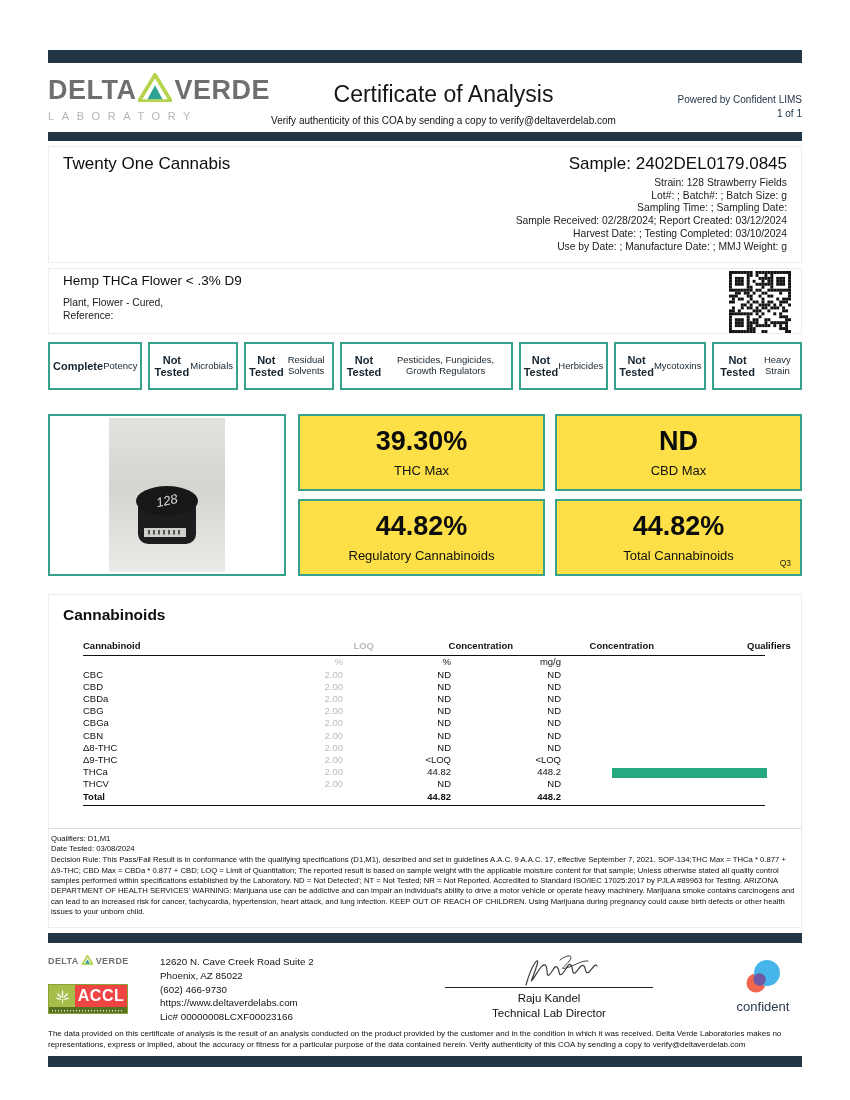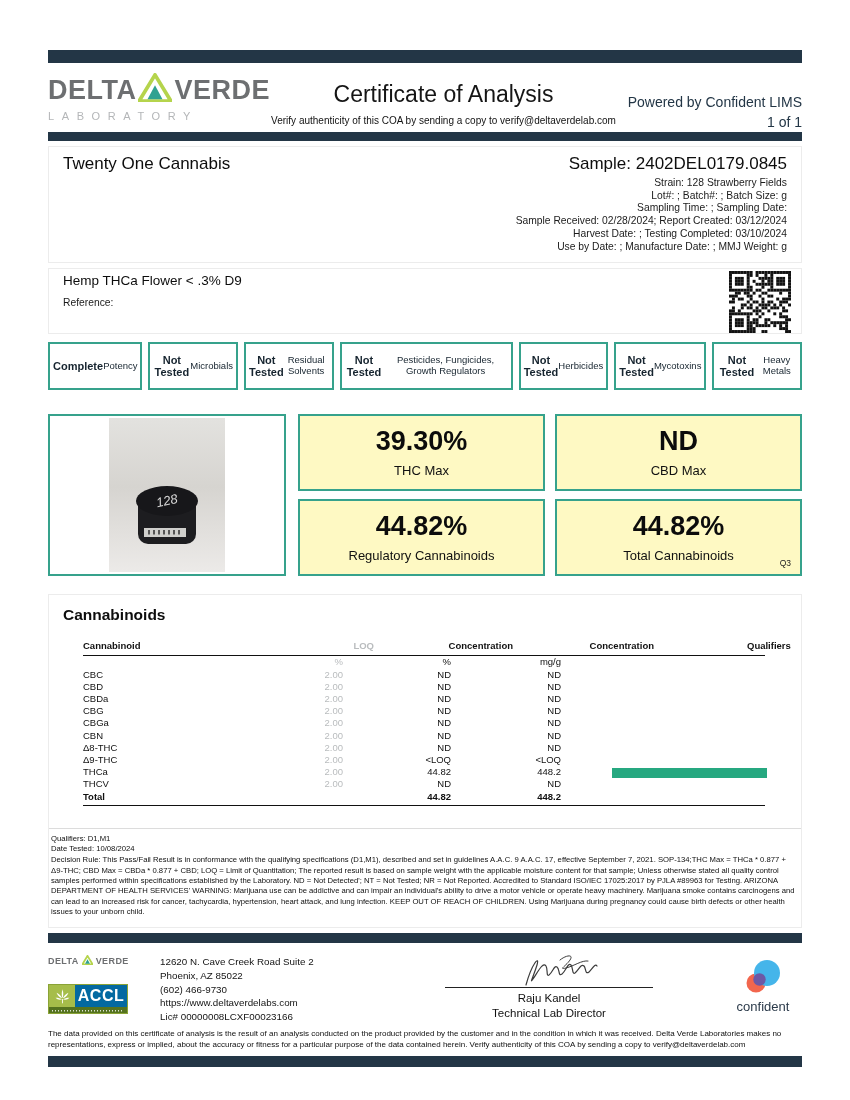--- a/index.html
+++ b/index.html
@@ -23,21 +23,21 @@
   
   .header-row{display:flex;align-items:flex-start;height:69px;padding-top:10px;}
   .logo-block{width:215px;}
   .brand-line{display:flex;align-items:center;}
   .brand-word{font-size:27px;font-weight:700;color:#6d6f71;letter-spacing:.5px;line-height:1;}
   .brand-tri{margin:0 2px 2px;}
   .brand-sub{font-size:11px;color:#b4b6b8;letter-spacing:7.6px;margin-top:2px;white-space:nowrap;}
   .title-block{flex:1;text-align:center;}
   .coa-title{font-size:23px;color:#151515;margin-top:8px;font-weight:400;}
   .verify-note{font-size:10px;color:#111;margin-top:7px;}
-  .meta-block{width:178px;text-align:right;font-size:14px;color:#233646;margin-top:20px;line-height:1.4;}
+  .meta-block{width:178px;text-align:right;font-size:10px;color:#233646;margin-top:20px;line-height:1.4;}
 
   .card{border:1px solid #ececec;background:#fff;}
 
   
   .sample-card{margin-top:5px;padding:7px 14px 9px;display:flex;justify-content:space-between;}
   .client-name{font-size:17px;color:#0d0d0d;}
   .sample-right{text-align:right;}
   .sample-id{font-size:17px;color:#0d0d0d;margin-bottom:3px;}
   .sample-details div{font-size:10.3px;line-height:12.7px;color:#1b1b1b;}
 
@@ -60,21 +60,21 @@
   .photo-box{width:238px;border:2px solid var(--teal);display:flex;justify-content:center;background:#fff;}
   .photo-strip{width:116px;margin:2px 0;background:linear-gradient(180deg,#e3e2df 0%,#d6d4d0 45%,#eceae8 100%);position:relative;}
   .jar{position:absolute;left:50%;top:44%;transform:translateX(-50%);width:62px;height:60px;}
   .jar-lid{position:absolute;top:0;left:0;width:62px;height:30px;background:#17171a;border-radius:50%;
     display:flex;align-items:center;justify-content:center;}
   .jar-lid span{color:#d8d8d8;font-size:13px;transform:rotate(-12deg);font-style:italic;}
   .jar-body{position:absolute;top:16px;left:2px;width:58px;height:42px;background:#1d1d20;border-radius:4px 4px 10px 10px;}
   .jar-label{position:absolute;left:8px;bottom:9px;width:42px;height:9px;background:#cfcfcc;
     background-image:repeating-linear-gradient(90deg,#555 0 2px,transparent 2px 5px);background-size:80% 50%;background-position:center;background-repeat:no-repeat;}
   .results-grid{flex:1;display:grid;grid-template-columns:1fr 1fr;gap:8px 10px;}
-  .result-card{border:2px solid var(--teal);display:flex;flex-direction:column;align-items:center;justify-content:center;position:relative;background:#fef9c3;}
+  .result-card{border:2px solid var(--teal);display:flex;flex-direction:column;align-items:center;justify-content:center;position:relative;background:#fde047;}
   .result-value{font-size:27px;font-weight:700;color:#0c0c0c;line-height:1;}
   .result-label{font-size:13px;margin-top:8px;color:#111;}
   .result-note{position:absolute;right:9px;bottom:6px;font-size:8.5px;color:#222;}
 
   
   .cannab-card{margin-top:18px;padding:9px 0 10px;}
   .section-title{font-size:15.5px;font-weight:700;color:#0d0d0d;margin:2px 0 0 14px;}
   .table-wrap{margin:16px 36px 0 34px;}
   .trow{display:grid;grid-template-columns:150px 110px 108px 110px 1fr;font-size:9.5px;line-height:12.2px;color:#111;}
   .c-name{text-align:left;}
@@ -89,21 +89,21 @@
   .notes-sep{border-top:1px solid #dcdcdc;margin:22px 0 5px;}
   .notes{padding:0 2px;font-size:7.7px;line-height:1.34;color:#0f0f0f;}
   .notes .nline{margin:0;}
   .notes .para{margin-top:1px;text-align:left;}
 
   
   .footer-row{display:flex;padding-top:8px;}
   .logo-col{width:112px;padding-top:4px;}
   .mini-brand{display:flex;align-items:center;gap:3px;font-size:9px;font-weight:700;color:#6d6f71;letter-spacing:.4px;}
   .accl{margin-top:17px;width:80px;height:30px;display:flex;flex-direction:column;border:1px solid #8aa336;}
-  .accl-main{flex:1;display:flex;background:#0369a1;}
+  .accl-main{flex:1;display:flex;background:#ef4444;}
   .accl-leafbox{width:26px;background:#a6bd4a;display:flex;align-items:center;justify-content:center;}
   .accl-text{flex:1;color:#fff;font-weight:700;font-size:16px;display:flex;align-items:center;justify-content:center;letter-spacing:.5px;}
   .accl-strip{height:6px;background:#55731f;background-image:repeating-linear-gradient(90deg,rgba(255,255,255,.8) 0 1px,transparent 1px 3px);background-size:92% 1.5px;background-position:center;background-repeat:no-repeat;}
   .addr-col{width:214px;font-size:9.8px;line-height:13.6px;color:#141414;padding-top:4px;}
   .sign-col{flex:1;text-align:center;padding-top:0;}
   .sig-svg{display:block;margin:0 auto -4px;}
   .sig-line{border-top:1.5px solid #222;width:208px;margin:0 auto;}
   .signer-name{font-size:11.5px;margin-top:4px;color:#111;}
   .signer-title{font-size:11.5px;margin-top:3px;color:#111;}
   .lims-col{width:186px;text-align:right;font-size:9.8px;line-height:13.6px;color:#141414;padding-top:4px;}
@@ -157,20 +157,21 @@
           <div>Sample Received: 02/28/2024; Report Created: 03/12/2024</div>
           <div>Harvest Date: ; Testing Completed: 03/10/2024</div>
           <div>Use by Date: ; Manufacture Date: ; MMJ Weight: g</div>
         </div>
       </div>
     </div>
 
     <div class="card product-card">
       <div class="product-name">Hemp THCa Flower &lt; .3% D9</div>
       <div class="product-sub">
+        <div>Plant, Flower - Cured,</div>
         <div>Reference:</div>
       </div>
       <div class="qr"><svg width="62" height="62" viewBox="0 0 63 63" fill="#111">
             <rect x="0" y="0" width="3" height="3"></rect>
             <rect x="3" y="0" width="3" height="3"></rect>
             <rect x="6" y="0" width="3" height="3"></rect>
             <rect x="9" y="0" width="3" height="3"></rect>
             <rect x="12" y="0" width="3" height="3"></rect>
             <rect x="15" y="0" width="3" height="3"></rect>
             <rect x="18" y="0" width="3" height="3"></rect>
@@ -429,21 +430,21 @@
       <div class="test-box">
         <span class="test-status">Not Tested</span>
         <span class="test-name">Herbicides</span>
       </div>
       <div class="test-box">
         <span class="test-status">Not Tested</span>
         <span class="test-name">Mycotoxins</span>
       </div>
       <div class="test-box">
         <span class="test-status">Not Tested</span>
-        <span class="test-name">Heavy Metals</span>
+        <span class="test-name">Heavy Strain</span>
       </div>
     </div>
 
     <div class="results-row">
       <div class="photo-box">
         <div class="photo-strip">
           <div class="jar">
             <div class="jar-body"></div>
             <div class="jar-label"></div>
             <div class="jar-lid">
@@ -569,21 +570,21 @@
           <div class="c-loq"></div>
           <div class="c-pct">44.82</div>
           <div class="c-mgg">448.2</div>
           <div class="c-qual"></div>
         </div>
       </div>
 
       <div class="notes-sep"></div>
       <div class="notes">
         <p class="nline">Qualifiers: D1,M1</p>
-        <p class="nline">Date Tested: 10/08/2024</p>
+        <p class="nline">Date Tested: 03/08/2024</p>
         <p class="nline para">Decision Rule: This Pass/Fail Result is in conformance with the qualifying specifications (D1,M1), described and set in guidelines A.A.C. 9 A.A.C. 17, effective September 7, 2021. SOP-134;THC Max = THCa * 0.877 + Δ9-THC; CBD Max = CBDa * 0.877 + CBD; LOQ = Limit of Quantitation; The reported result is based on sample weight with the applicable moisture content for that sample; Unless otherwise stated all quality control samples performed within specifications established by the Laboratory. ND = Not Detected'; NT = Not Tested; NR = Not Reported. Accredited to Standard ISO/IEC 17025:2017 by PJLA #89963 for Testing. ARIZONA DEPARTMENT OF HEALTH SERVICES' WARNING: Marijuana use can be addictive and can impair an individual's ability to drive a motor vehicle or operate heavy machinery. Marijuana smoke contains carcinogens and can lead to an increased risk for cancer, tachycardia, hypertension, heart attack, and lung infection. KEEP OUT OF REACH OF CHILDREN. Using Marijuana during pregnancy could cause birth defects or other health issues to your unborn child.</p>
       </div>
     </div>
 
     <div class="bar" id="bar-footer"></div>
 
     <div class="footer-row">
       <div class="logo-col">
         <div class="mini-brand">
           <span>DELTA</span>

